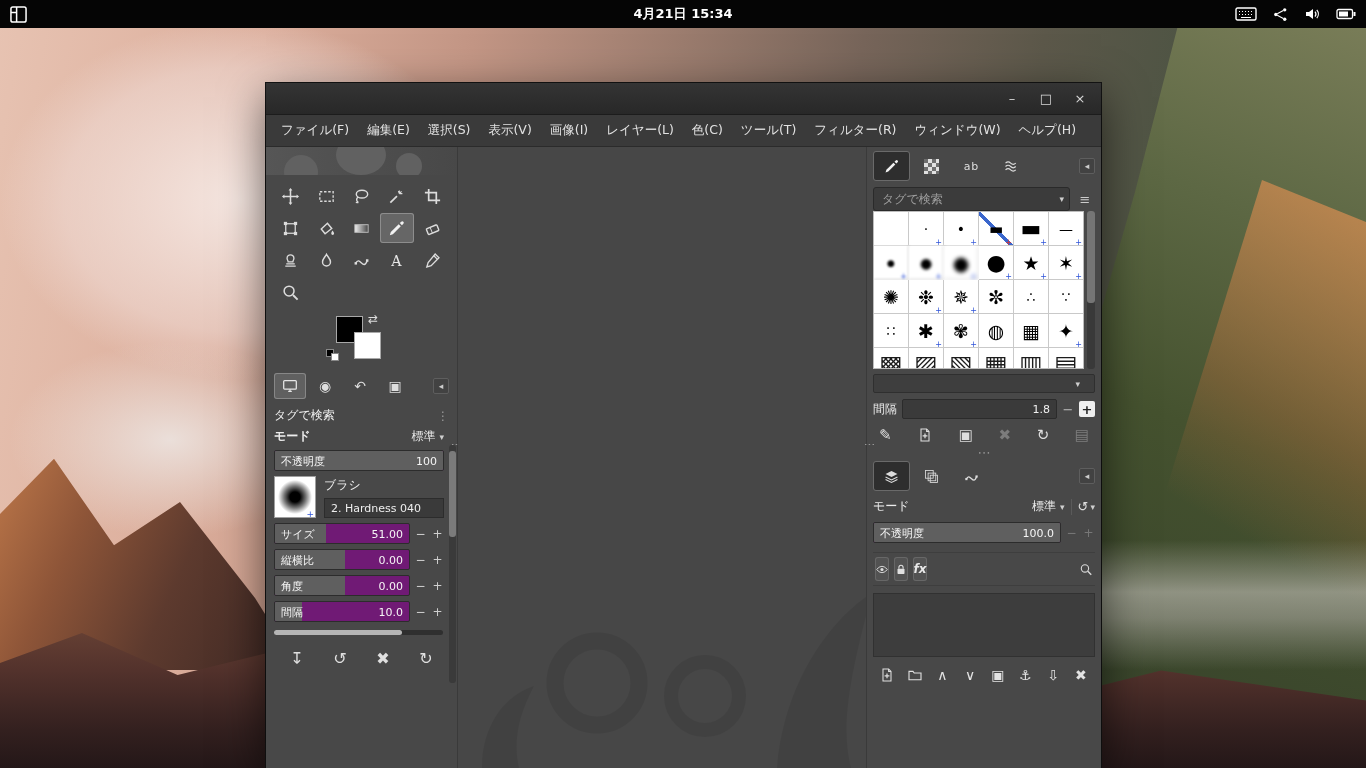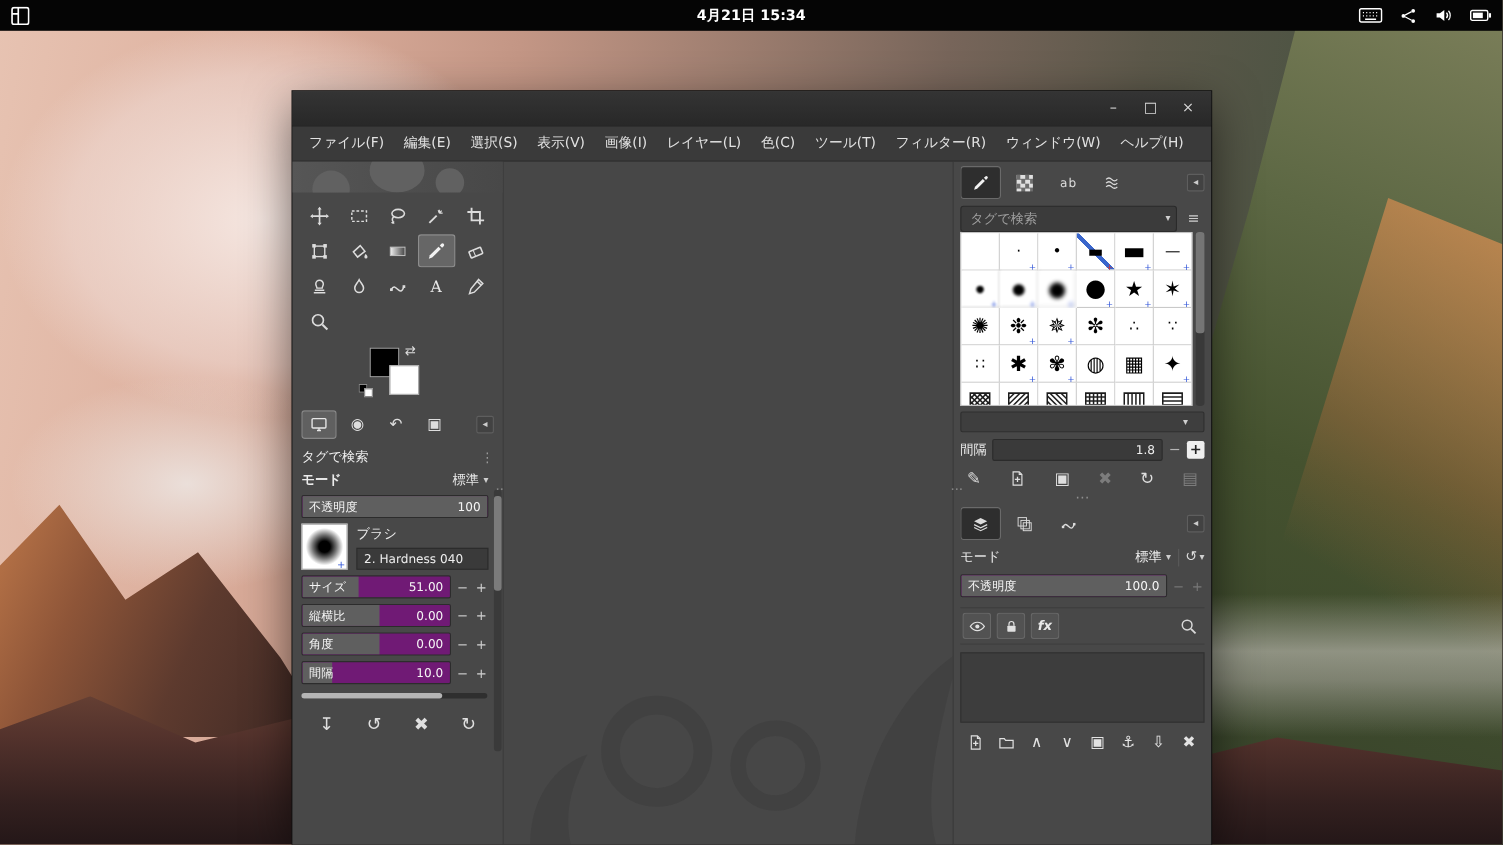--- a/index.html
+++ b/index.html
@@ -114,21 +114,21 @@
 .dim{opacity:.35}
 .grip-h{text-align:center;color:#8f8f8f;font-size:13px;line-height:9px;margin-top:2px}
 .rd-tabs2{margin-top:4px}
 .lmode-row{display:flex;align-items:center;gap:6px;margin-top:7px;font-size:12px;color:#ececec}
 .lmode-val{margin-left:auto;display:flex;align-items:center;gap:4px}
 .lmode-sep{width:1px;height:16px;background:#5a5a5a}
 .mode-switch{display:flex;align-items:center;gap:2px;color:#dcdcdc;font-size:13px}
 .lop-row{display:flex;align-items:center;gap:4px;margin-top:7px}
 .lop-row .spin{flex:1}
 .locks{display:flex;align-items:center;gap:5px;margin-top:9px;padding:4px 2px;border-top:1px solid #3e3e3e;border-bottom:1px solid #3e3e3e}
-.lock-btn{width:26px;height:24px;display:flex;align-items:center;justify-content:center;border-radius:3px;background:#525252;box-shadow:inset 0 0 0 1px #676767}
+.lock-btn{width:14px;height:24px;display:flex;align-items:center;justify-content:center;border-radius:3px;background:#525252;box-shadow:inset 0 0 0 1px #676767}
 .fx{font-size:12px;font-style:italic;font-weight:bold;color:#e8e8e8}
 .mag{margin-left:auto;background:transparent;box-shadow:none}
 .layer-list{height:64px;background:#3d3d3d;border:1px solid #313131;margin-top:7px}
 .rd-bottom{display:flex;justify-content:space-between;align-items:center;padding:7px 2px 0}
 .rd-bbtn{width:24px;height:22px;display:flex;align-items:center;justify-content:center;color:#e3e3e3;font-size:14px}
 .filler{flex:1}
 svg{display:block}
 </style>
 </head>
 <body>

